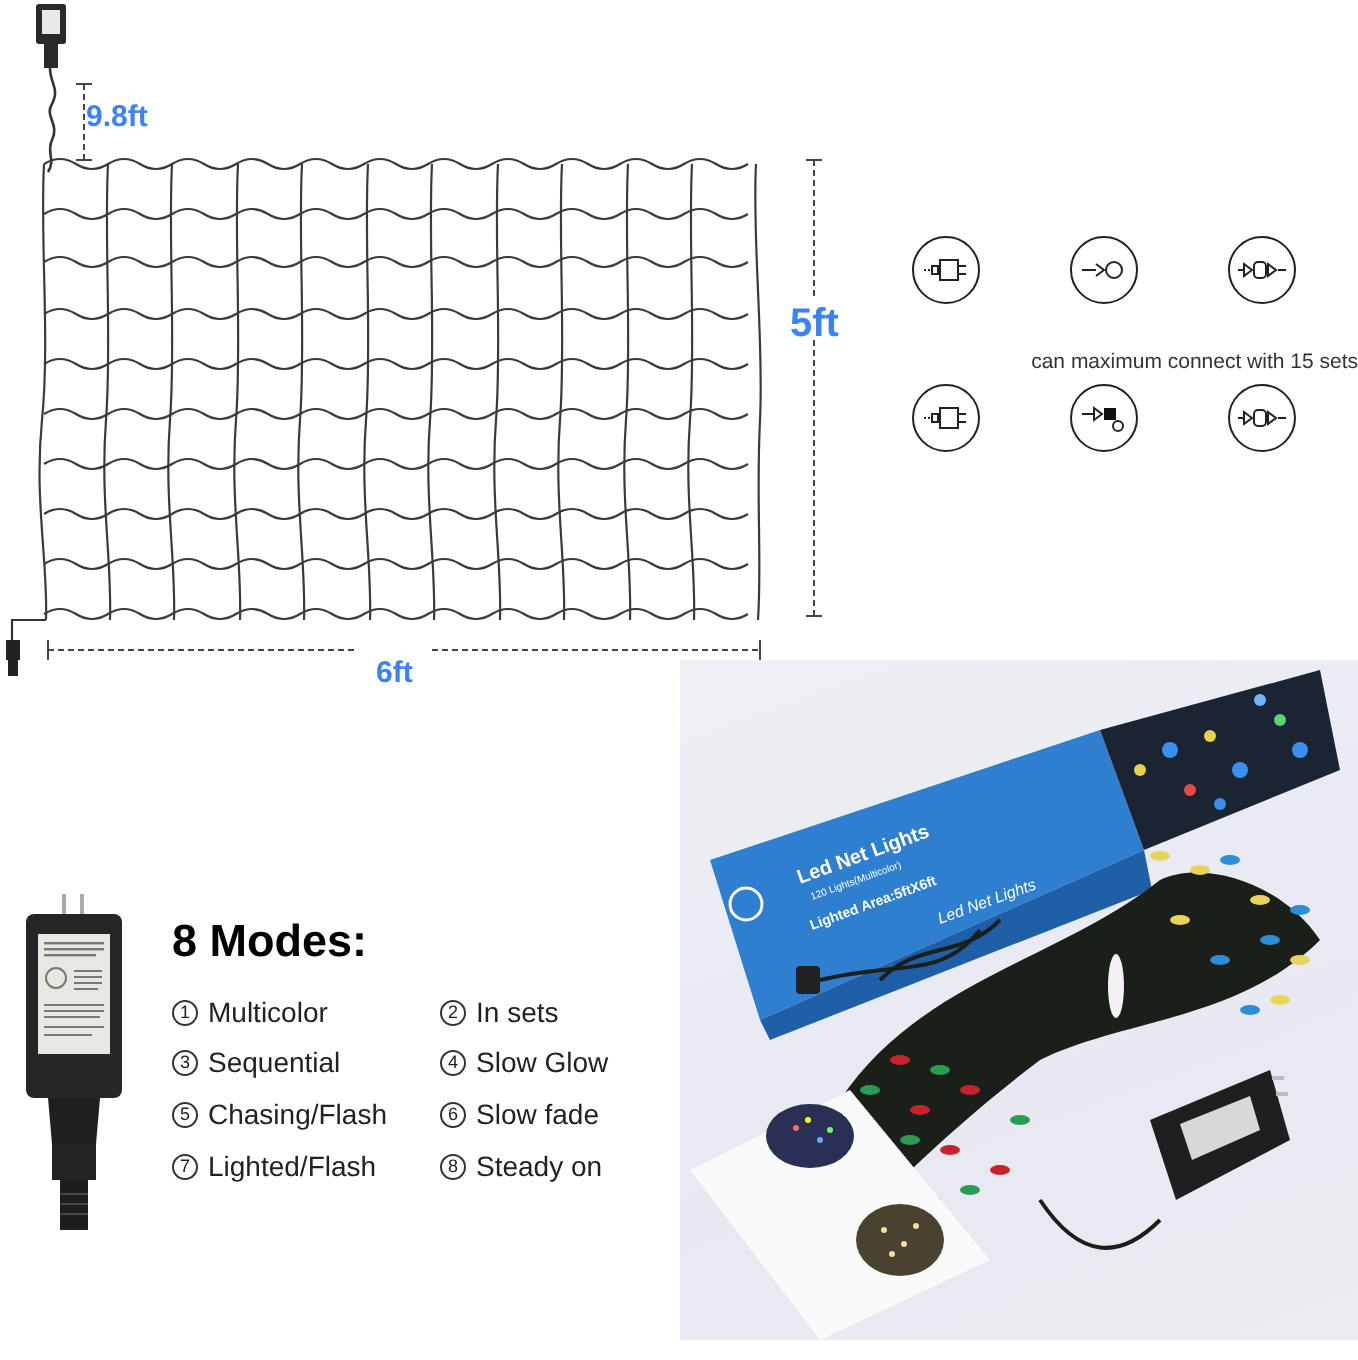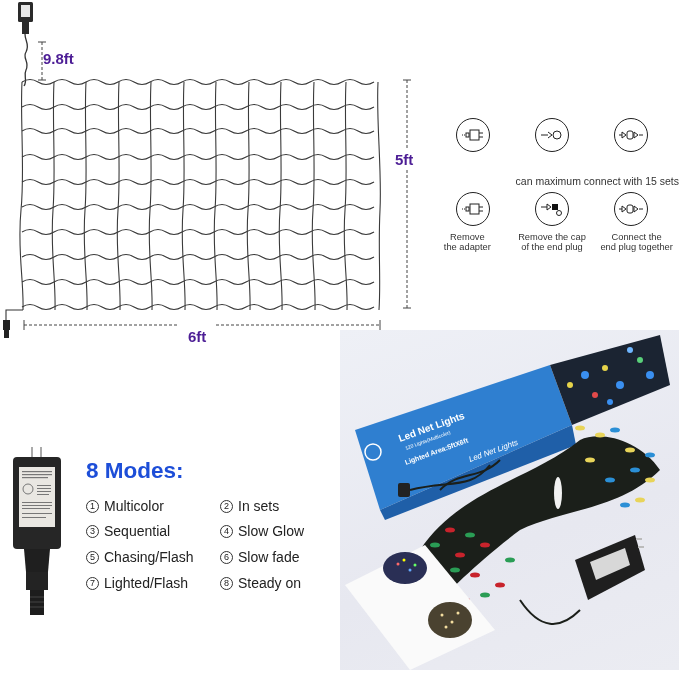--- a/index.html
+++ b/index.html
@@ -3,39 +3,39 @@
   <meta charset="utf-8">
   <style>
     * { box-sizing: border-box; margin: 0; padding: 0; }
     html, body { width: 679px; height: 680px; background: #ffffff; overflow: hidden; }
     body { position: relative; font-family: "Liberation Sans", sans-serif; color: #1a1a1a; }
 
     .abs { position: absolute; }
 
     
     #net-diagram { left: 0; top: 0; width: 420px; height: 350px; }
-    .dim-label { position: absolute; color: #4c1d95; font-weight: bold; font-family: "Liberation Sans", sans-serif; }
+    .dim-label { position: absolute; color: #3b82f6; font-weight: bold; font-family: "Liberation Sans", sans-serif; }
     #lbl-lead { left: 43px; top: 50px; font-size: 15px; }
-    #lbl-height { left: 395px; top: 151px; font-size: 15px; }
+    #lbl-height { left: 395px; top: 151px; font-size: 20px; }
     #lbl-width { left: 188px; top: 316px; font-size: 15px; margin-top: 12px; }
 
     
     #connect-panel { left: 425px; top: 110px; width: 254px; height: 150px; }
     .icon-row { position: absolute; left: 0; width: 254px; display: flex; justify-content: space-around; padding: 0 8px; }
     .icon-circle { width: 34px; height: 34px; border: 1.3px solid #222; border-radius: 50%; display: flex; align-items: center; justify-content: center; background: #fff; }
     #connect-title { position: absolute; top: 47px; left: 0; width: 254px; text-align: center; font-size: 15.5px; font-weight: bold; color: #1a1a1a; letter-spacing: 0.1px; }
     #connect-sub { position: absolute; top: 65px; left: 0; width: 254px; text-align: right; font-size: 10.5px; color: #333; }
     .caption-row { position: absolute; top: 122px; left: 0; width: 254px; display: flex; justify-content: space-around; }
     .caption { font-size: 9.3px; color: #333; text-align: center; line-height: 10px; width: 84px; }
 
     
     #adapter { left: 8px; top: 447px; width: 58px; height: 168px; }
 
     
-    #modes-title { left: 86px; top: 458px; font-size: 22.5px; font-weight: bold; color: #1d4ed8; }
+    #modes-title { left: 86px; top: 458px; font-size: 22.5px; font-weight: bold; color: #000000; }
     #modes-grid { left: 86px; top: 498px; width: 250px; }
     .mode-item { position: absolute; font-size: 14px; color: #222; white-space: nowrap; display: flex; align-items: center; }
     .mode-num { display: inline-flex; width: 13px; height: 13px; border: 1px solid #333; border-radius: 50%; font-size: 9px; align-items: center; justify-content: center; margin-right: 5px; line-height: 1; }
 
     
     #photo { left: 340px; top: 330px; width: 339px; height: 340px; background: linear-gradient(160deg, #eef0f6 0%, #e7e8f0 60%, #ebecf2 100%); overflow: hidden; }
   </style>
 </head>
 <body>
 
@@ -155,34 +155,20 @@
         </svg>
     </div>
     <div class="icon-circle">
       <svg width="26" height="14" viewBox="0 0 26 14">
           <line x1="1" y1="7" x2="4" y2="7" stroke="#222"></line>
           <path d="M4 4 L8 7 L4 10 Z" fill="none" stroke="#222"></path>
           <rect x="9" y="3" width="6" height="8" rx="2" fill="none" stroke="#222"></rect>
           <path d="M16 4 L20 7 L16 10 Z" fill="none" stroke="#222"></path>
           <line x1="21" y1="7" x2="25" y2="7" stroke="#222"></line>
         </svg>
-    </div>
-  </div>
-  <div class="caption-row">
-    <div class="caption">
-      <div>Remove</div>
-      <div>the adapter</div>
-    </div>
-    <div class="caption">
-      <div>Remove the cap</div>
-      <div>of the end plug</div>
-    </div>
-    <div class="caption">
-      <div>Connect the</div>
-      <div>end plug together</div>
     </div>
   </div>
 </div>
 
 <div class="abs" id="adapter">
   <svg width="58" height="168" viewBox="0 0 58 168">
     <rect x="23" y="0" width="2" height="12" fill="#aaa"></rect>
     <rect x="32" y="0" width="2" height="12" fill="#aaa"></rect>
     <rect x="5" y="10" width="48" height="92" rx="4" fill="#262626"></rect>
     <rect x="11" y="20" width="36" height="60" fill="#e9e7e2"></rect>

